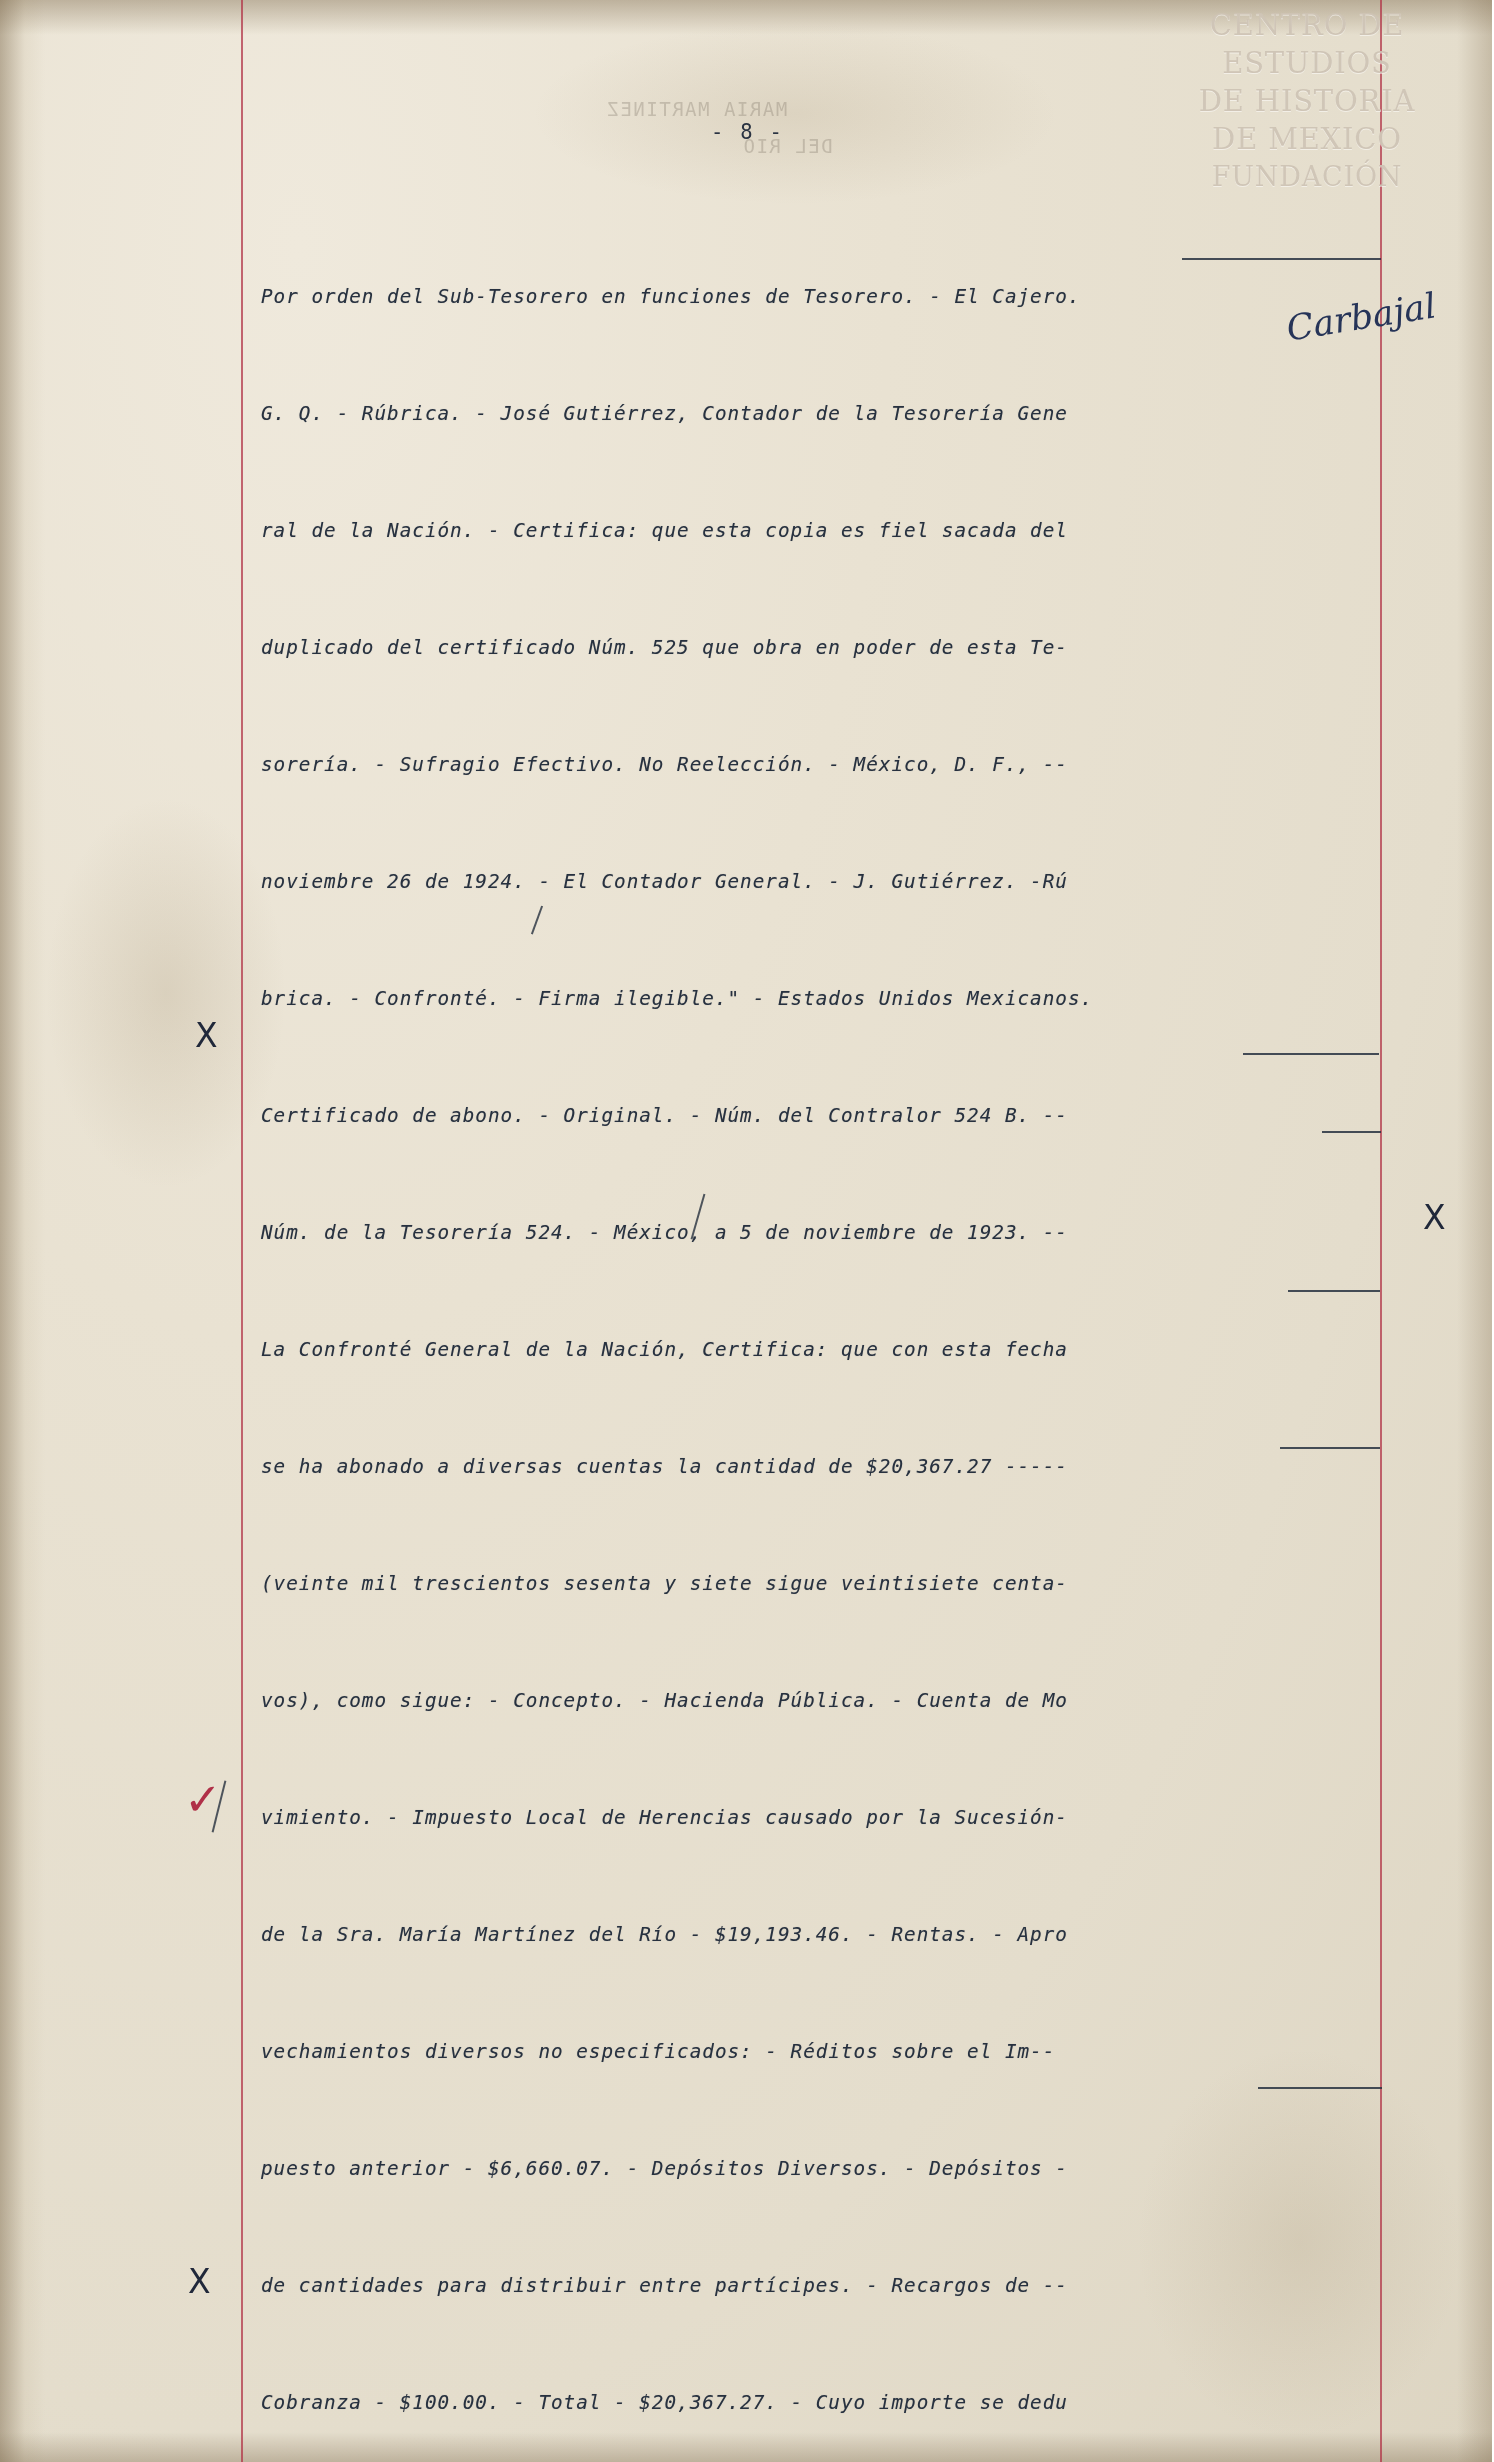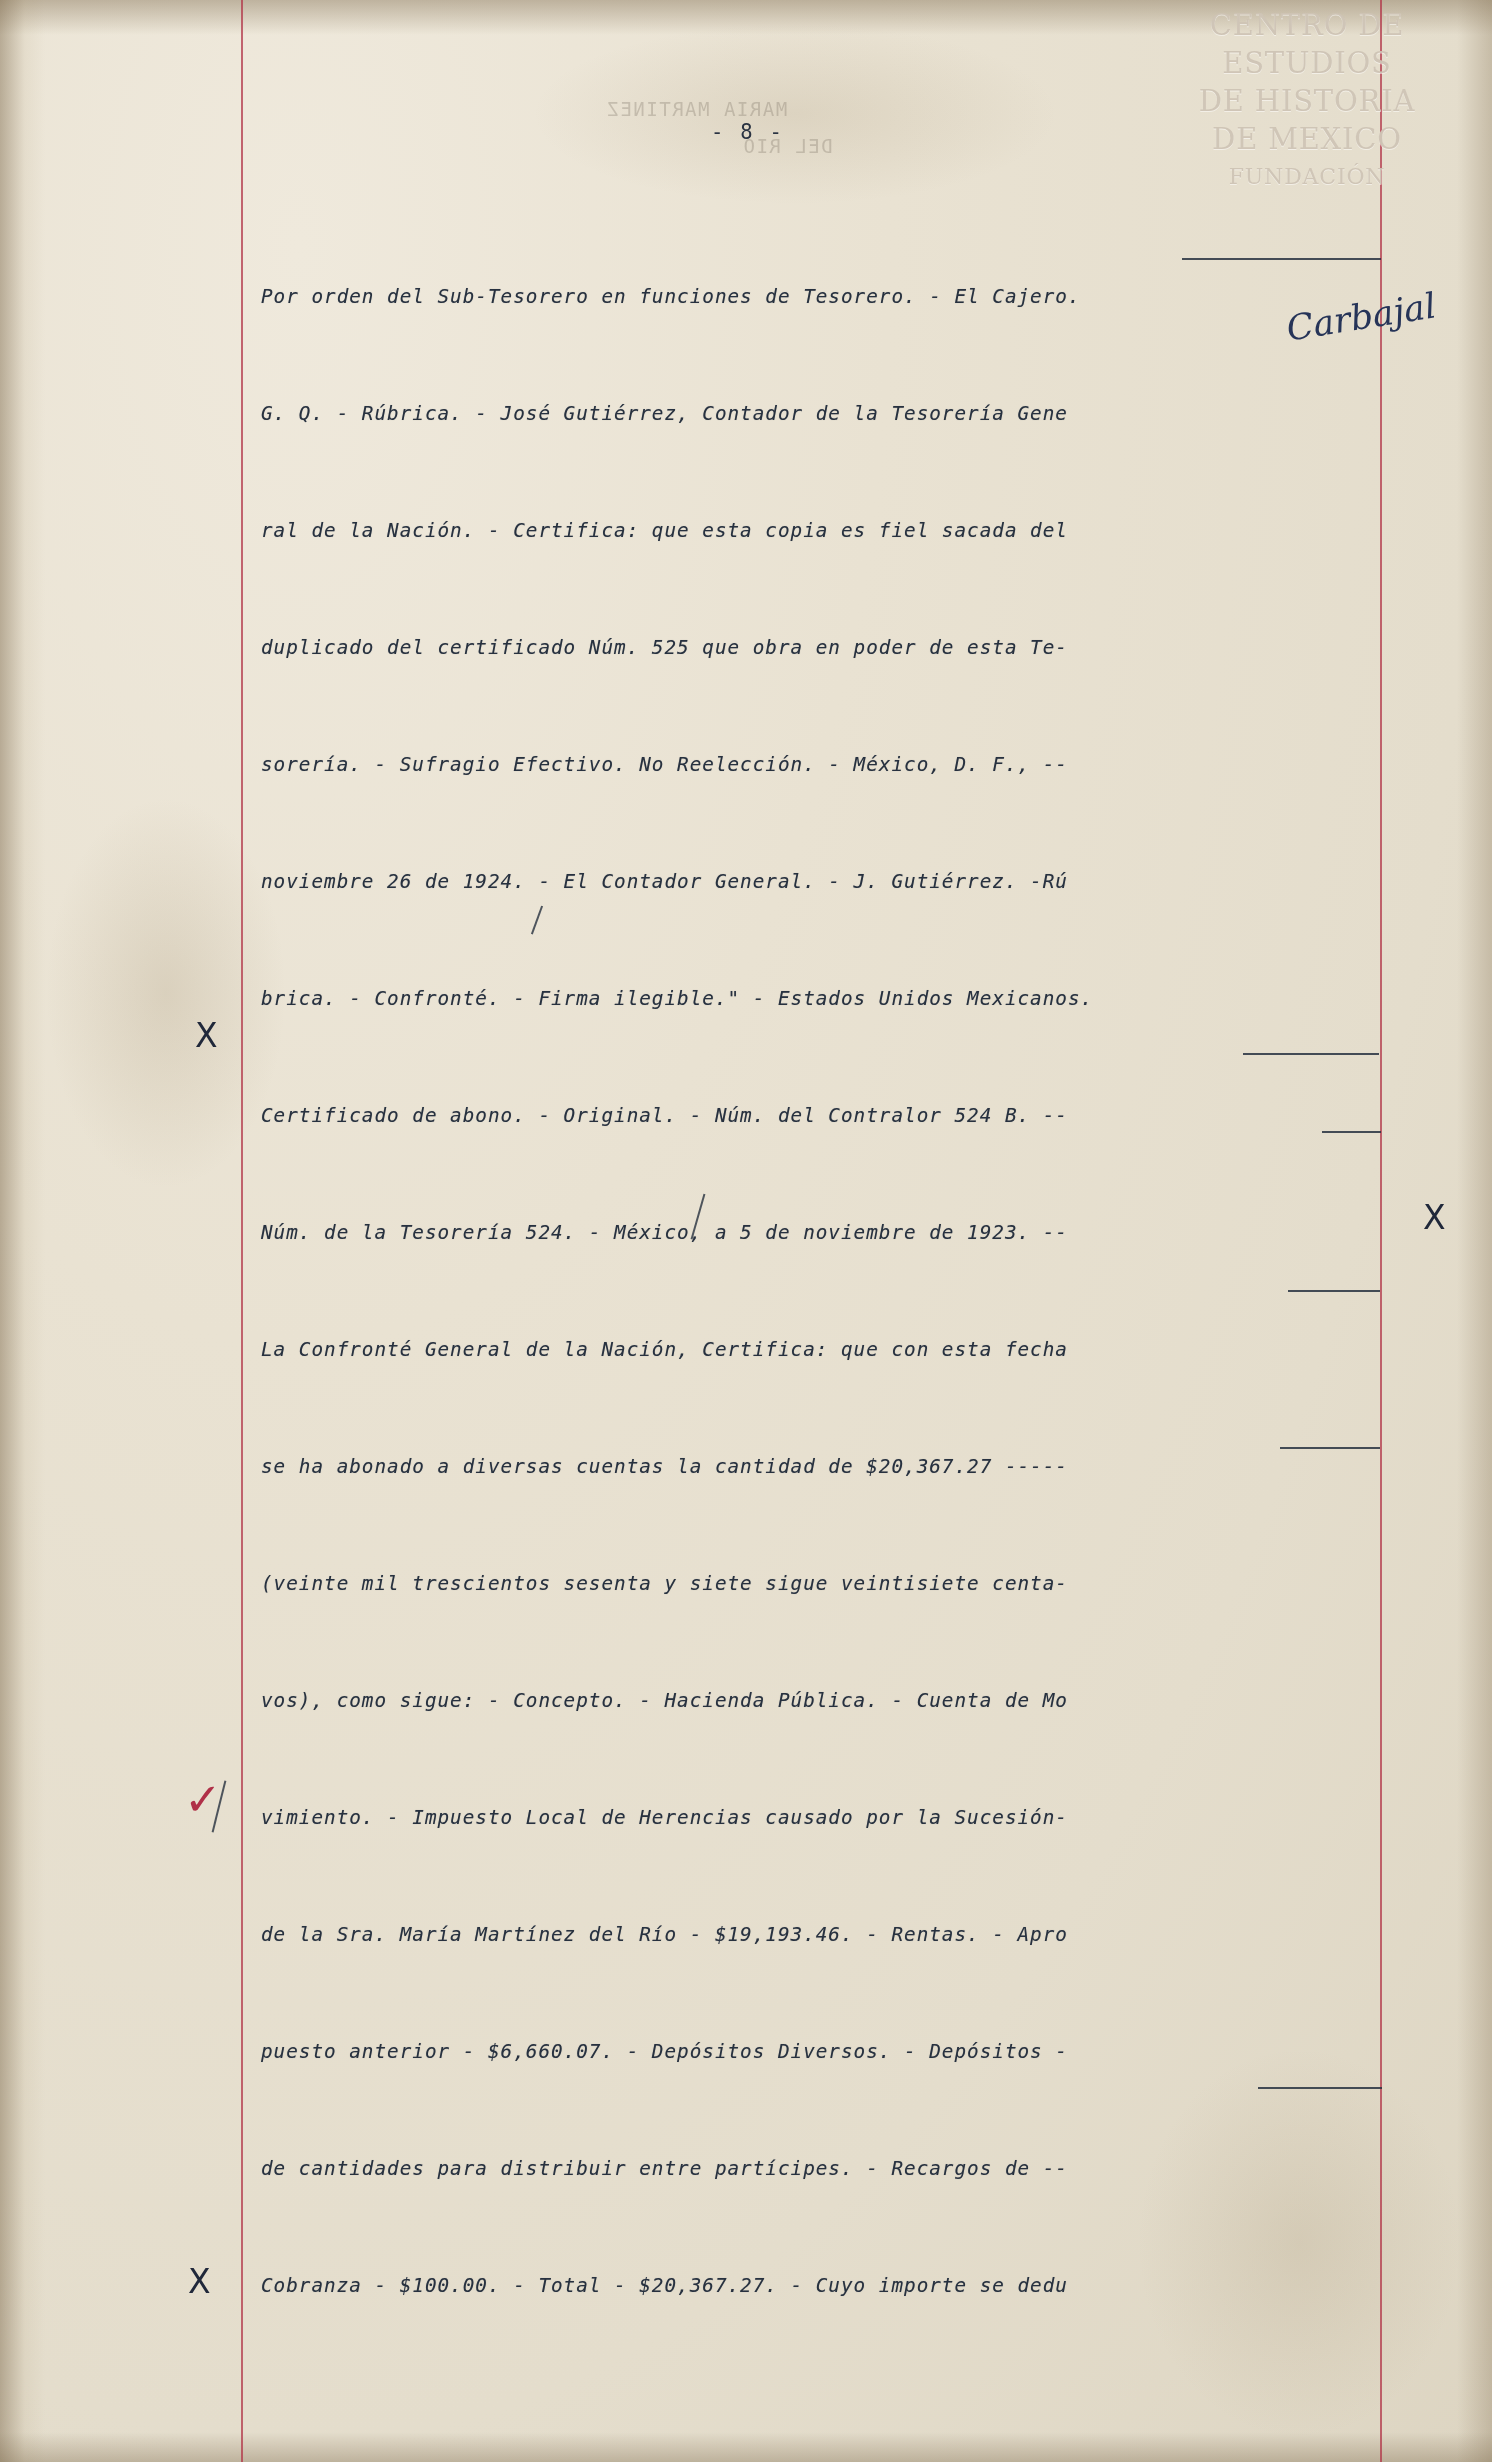--- a/index.html
+++ b/index.html
@@ -105,21 +105,21 @@
     text-align: center;
     color: rgba(205,195,180,0.95);
     font-family: "DejaVu Serif", "Liberation Serif", serif;
     font-size: 29px;
     line-height: 38px;
     letter-spacing: 0.8px;
     text-shadow: 0 0.8px 0 rgba(255,255,255,0.5);
     pointer-events: none;
   }
   .watermark span { display: block; }
-  .watermark .wm-last { font-size: 22px; }
+  .watermark .wm-last { font-size: 27px; }
 
   
   .pen {
     position: absolute;
     color: #2b3a66;
     font-family: "DejaVu Serif", "Liberation Serif", serif;
     font-style: italic;
     pointer-events: none;
   }
   .pen-signature {
@@ -199,20 +199,21 @@
     <span class="ln">noviembre 26 de 1924. - El Contador General. - J. Gutiérrez. -Rú</span>
     <span class="ln">brica. - Confronté. - Firma ilegible." - Estados Unidos Mexicanos.</span>
     <span class="ln">Certificado de abono. - Original. - Núm. del Contralor 524 B. --</span>
     <span class="ln">Núm. de la Tesorería 524. - México, a 5 de noviembre de 1923. --</span>
     <span class="ln">La Confronté General de la Nación, Certifica: que con esta fecha</span>
     <span class="ln">se ha abonado a diversas cuentas la cantidad de $20,367.27 -----</span>
     <span class="ln">(veinte mil trescientos sesenta y siete sigue veintisiete centa-</span>
     <span class="ln">vos), como sigue: - Concepto. - Hacienda Pública. - Cuenta de Mo</span>
     <span class="ln">vimiento. - Impuesto Local de Herencias causado por la Sucesión-</span>
     <span class="ln">de la Sra. María Martínez del Río - $19,193.46. - Rentas. - Apro</span>
+    <span class="ln">vechamientos diversos no especificados: - Réditos sobre el Im--</span>
     <span class="ln">puesto anterior - $6,660.07. - Depósitos Diversos. - Depósitos -</span>
     <span class="ln">de cantidades para distribuir entre partícipes. - Recargos de --</span>
     <span class="ln">Cobranza - $100.00. - Total - $20,367.27. - Cuyo importe se dedu</span>
     
     
     
     
     
     
     

